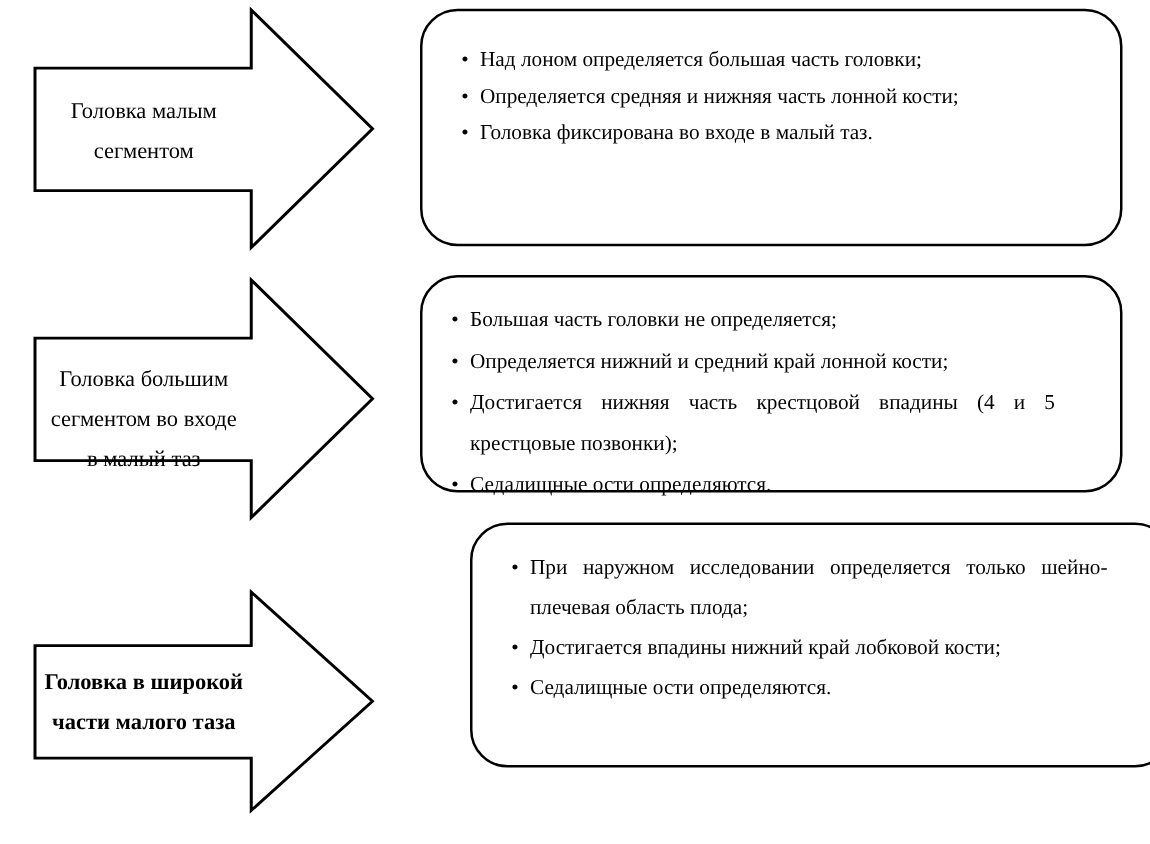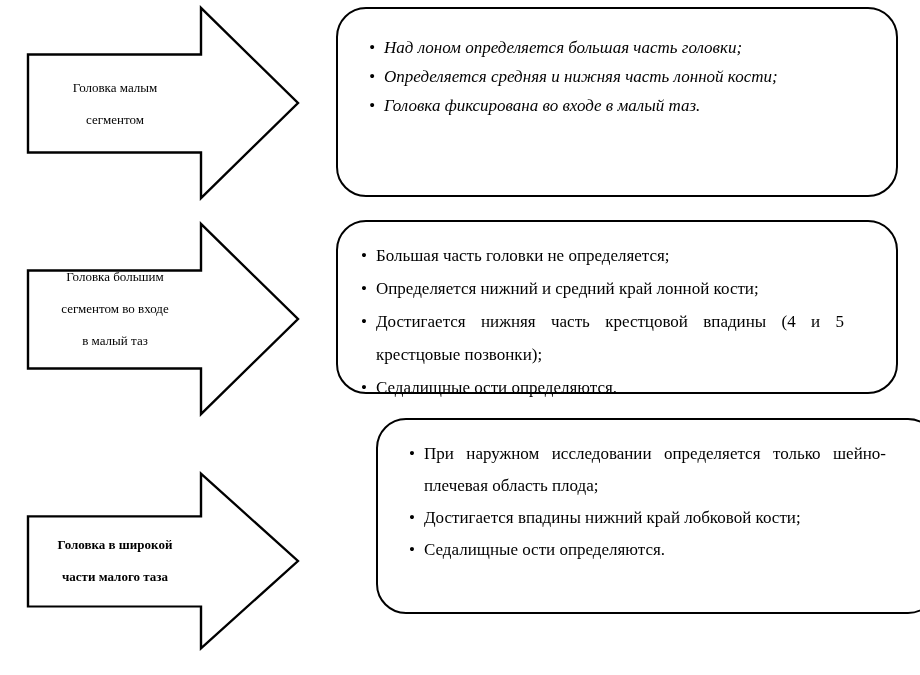--- a/index.html
+++ b/index.html
@@ -33,37 +33,37 @@
 
   .arrow-label {
     position: absolute;
     left: 30px;
     width: 170px;
     display: flex;
     flex-direction: column;
     justify-content: center;
     align-items: center;
     text-align: center;
-    font-size: 13px;
+    font-size: 18px;
     line-height: 32px;
   }
   .al1 { top: 54px;  height: 99px;  }
-  .al2 { top: 258px; height: 102px; }
+  .al2 { top: 284px; height: 102px; }
   .al3 { top: 515px; height: 92px; font-weight: bold;  }
 
   .stage-box {
     position: absolute;
     left: 336px;
     width: 562px;
     box-sizing: border-box;
     border: 2px solid #000000;
     border-radius: 30px;
     background: #ffffff;
   }
-  .box1 { top: 7px;   height: 190px; font-style: italic; }
+  .box1 { top: 7px;   height: 190px; }
   .box2 { top: 220px; height: 174px; }
   .box3 { top: 418px; height: 196px; margin-left: 40px; }
 
   .bullets {
     margin: 0;
     list-style: none;
     font-size: 17px;
   }
   .box1 .bullets { padding: 24px 50px 0 46px; line-height: 29px; }
   .box2 .bullets { padding: 17px 52px 0 38px; line-height: 33px; }

